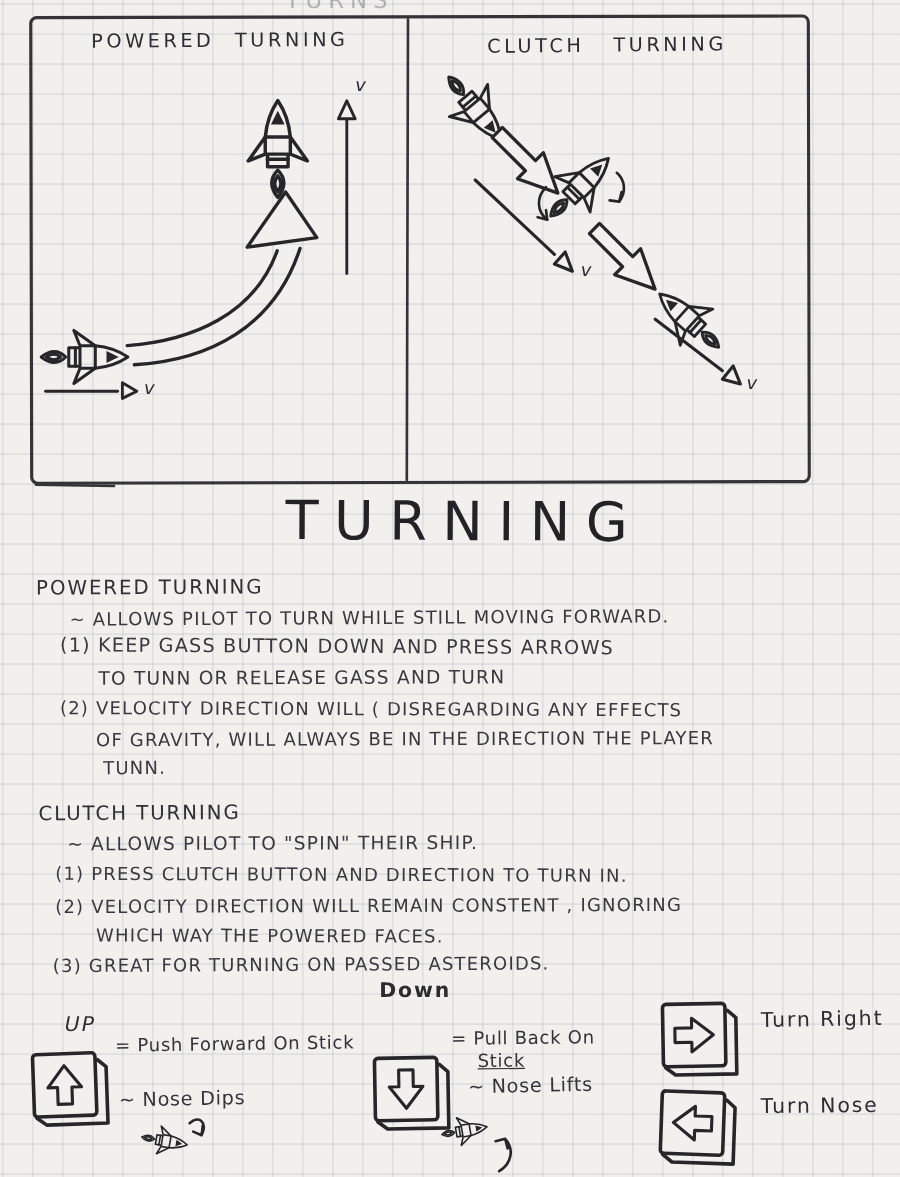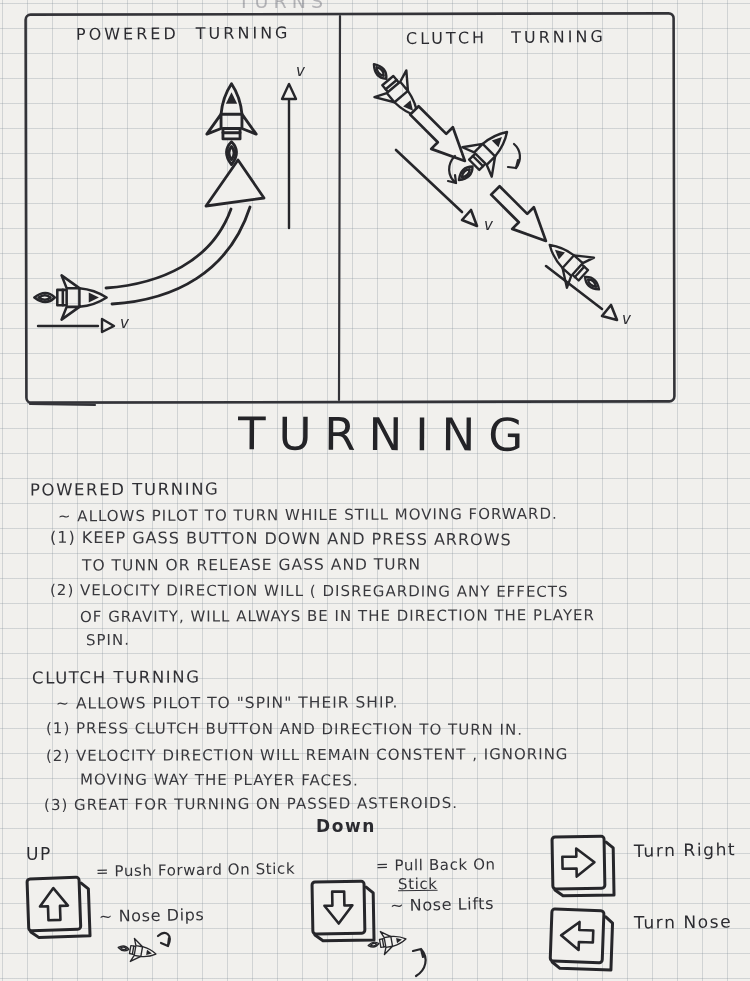--- a/index.html
+++ b/index.html
@@ -146,30 +146,30 @@
   <div class="hw v-label" style="left:622px; top:310px;">v</div>
 
   <div class="hw big-title" style="left:238px; top:408px; transform:rotate(0.3deg);">TURNING</div>
 
   <div class="hw section-heading" style="left:30px; top:480px; transform:rotate(-0.3deg);">POWERED TURNING</div>
   <div class="hw note-line" style="left:58px; top:506px; transform:rotate(-0.3deg);">~ ALLOWS PILOT TO TURN WHILE STILL MOVING FORWARD.</div>
   <div class="hw note-line" style="left:50px; top:529px; font-size:16px; transform:rotate(0.3deg);">(1) KEEP GASS BUTTON DOWN AND PRESS ARROWS</div>
   <div class="hw note-line" style="left:82px; top:556px; font-size:15.5px; transform:rotate(-0.2deg);">TO TUNN OR RELEASE GASS AND TURN</div>
   <div class="hw note-line" style="left:50px; top:582px; transform:rotate(0.2deg);">(2) VELOCITY DIRECTION WILL ( DISREGARDING ANY EFFECTS</div>
   <div class="hw note-line" style="left:80px; top:607px; transform:rotate(-0.2deg);">OF GRAVITY, WILL ALWAYS BE IN THE DIRECTION THE PLAYER</div>
-  <div class="hw note-line" style="left:86px; top:631px; transform:rotate(-0.5deg);">SPIN.</div>
+  <div class="hw note-line" style="left:86px; top:631px; transform:rotate(-0.5deg);">TUNN.</div>
 
   <div class="hw section-heading" style="left:32px; top:668px; transform:rotate(-0.4deg);">CLUTCH TURNING</div>
   <div class="hw note-line" style="left:56px; top:694px; font-size:15.5px; transform:rotate(-0.2deg);">~ ALLOWS PILOT TO "SPIN" THEIR SHIP.</div>
   <div class="hw note-line" style="left:46px; top:720px; transform:rotate(0.2deg);">(1) PRESS CLUTCH BUTTON AND DIRECTION TO TURN IN.</div>
   <div class="hw note-line" style="left:46px; top:746px; transform:rotate(-0.2deg);">(2) VELOCITY DIRECTION WILL REMAIN CONSTENT , IGNORING</div>
-  <div class="hw note-line" style="left:80px; top:771px; transform:rotate(0.2deg);">MOVING WAY THE PLAYER FACES.</div>
+  <div class="hw note-line" style="left:80px; top:771px; transform:rotate(0.2deg);">WHICH WAY THE POWERED FACES.</div>
   <div class="hw note-line" style="left:44px; top:795px; transform:rotate(-0.3deg);">(3) GREAT FOR TURNING ON PASSED ASTEROIDS.</div>
 
-  <div class="hw ctrl-label" style="left:26px; top:844px;">UP</div>
+  <div class="hw ctrl-label" style="left:54px; top:844px;font-style:italic;">UP</div>
   <div class="hw ctrl-text" style="left:96px; top:861px; transform:rotate(-0.8deg);">= Push Forward On Stick</div>
   <div class="hw ctrl-text" style="left:99px; top:906px; font-size:16px; transform:rotate(-1deg);">~ Nose Dips</div>
 
   <div class="hw ctrl-label" style="left:316px; top:816px;font-weight:bold;">Down</div>
   <div class="hw ctrl-text" style="left:376px; top:856px; transform:rotate(-0.6deg);">= Pull Back On</div>
   <div class="hw ctrl-text" style="left:398px; top:875px; transform:rotate(-0.6deg);text-decoration:underline;">Stick</div>
   <div class="hw ctrl-text" style="left:390px; top:895px; font-size:16px; transform:rotate(-1.2deg);">~ Nose Lifts</div>
 
   <div class="hw ctrl-label" style="left:634px; top:840px; transform:rotate(-1deg);">Turn Right</div>
   <div class="hw ctrl-label" style="left:634px; top:912px; transform:rotate(-0.6deg);">Turn Nose</div>

